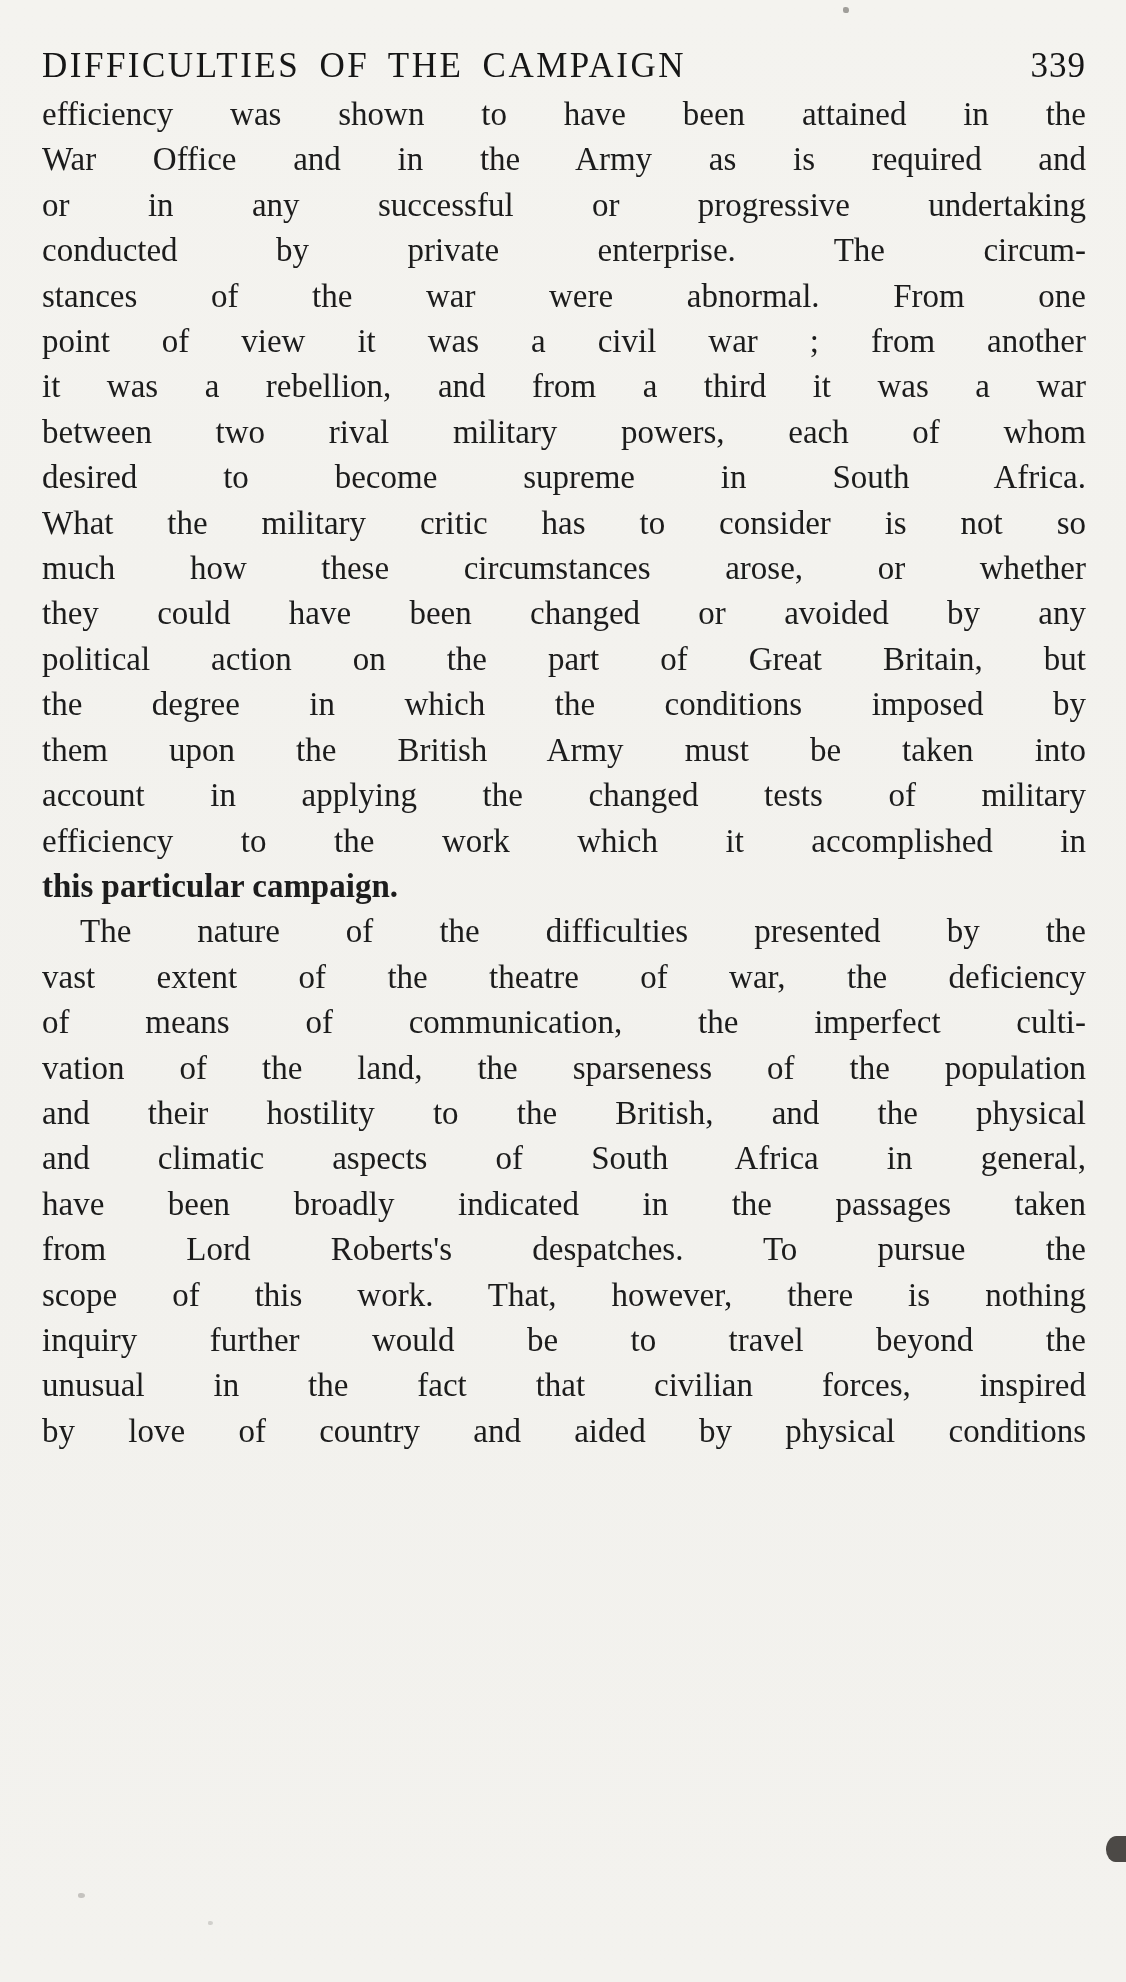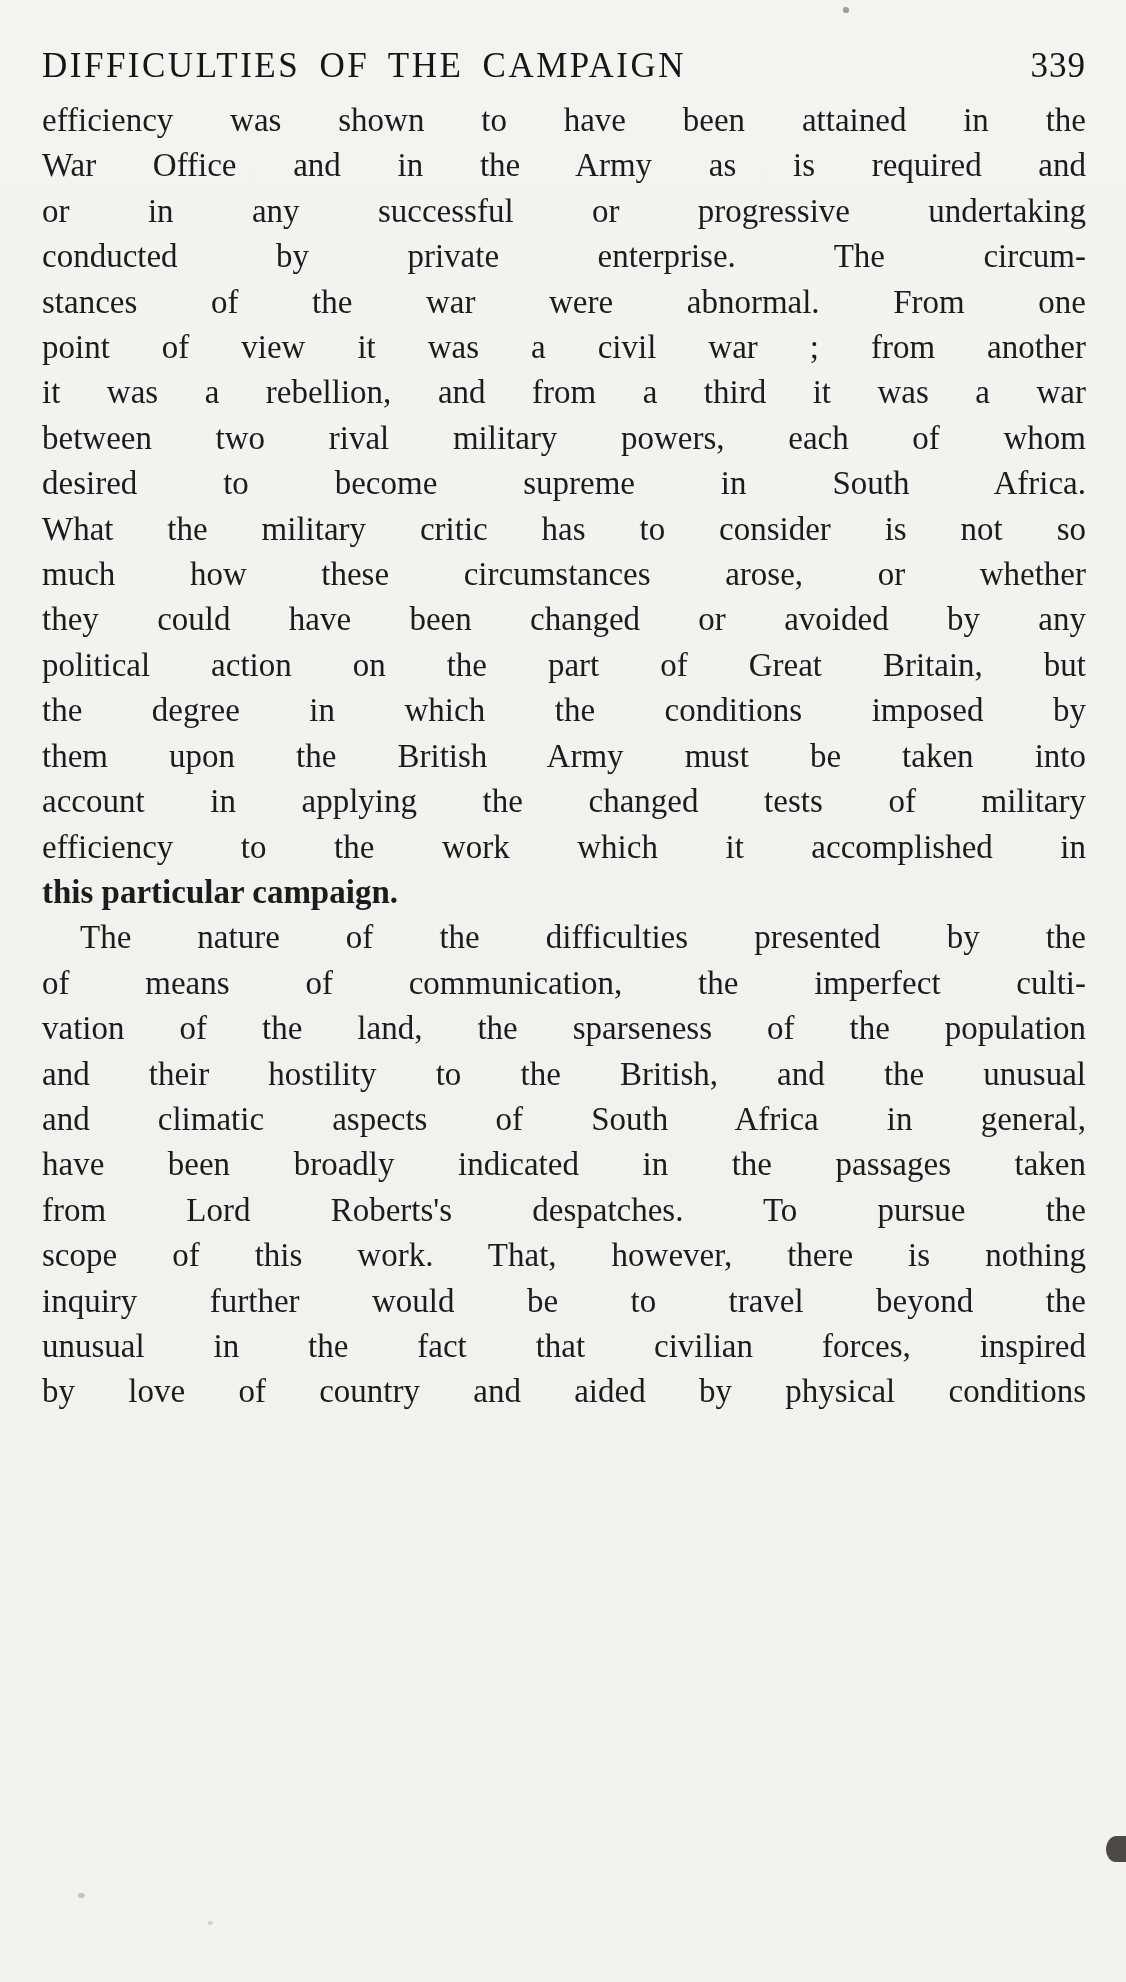--- a/index.html
+++ b/index.html
@@ -24,21 +24,21 @@
     background: linear-gradient(180deg, #f4f3ef 0%, #f2f1ed 60%, #f3f2ee 100%);
   }
   .page-header {
     display: flex;
     justify-content: space-between;
     align-items: baseline;
     font-size: 35px;
     line-height: 48px;
     letter-spacing: 2.5px;
     word-spacing: 8px;
-    margin-bottom: 8px;
+    margin-bottom: 2px;
     color: #161616;
   }
   .page-header .hnum {
     letter-spacing: 1px;
   }
   .text-body {
     font-size: 33px;
   }
   .paragraph {
     margin: 0;
@@ -120,23 +120,24 @@
         <div class="line">they could have been changed or avoided by any</div>
         <div class="line">political action on the part of Great Britain, but</div>
         <div class="line">the degree in which the conditions imposed by</div>
         <div class="line">them upon the British Army must be taken into</div>
         <div class="line">account in applying the changed tests of military</div>
         <div class="line">efficiency to the work which it accomplished in</div>
         <div class="line flush-left">this particular campaign.</div>
       </div>
       <div class="paragraph">
         <div class="line first-indent">The nature of the difficulties presented by the</div>
+        <div class="line">vast extent of the theatre of war, the deficiency</div>
         <div class="line">of means of communication, the imperfect culti-</div>
         <div class="line">vation of the land, the sparseness of the population</div>
-        <div class="line">and their hostility to the British, and the unusual</div>
+        <div class="line">and their hostility to the British, and the physical</div>
         <div class="line">and climatic aspects of South Africa in general,</div>
         <div class="line">have been broadly indicated in the passages taken</div>
         <div class="line">from Lord Roberts's despatches. To pursue the</div>
         <div class="line">scope of this work. That, however, there is nothing</div>
         <div class="line">inquiry further would be to travel beyond the</div>
         <div class="line">unusual in the fact that civilian forces, inspired</div>
         <div class="line">by love of country and aided by physical conditions</div>
       </div>
     </div>
 

